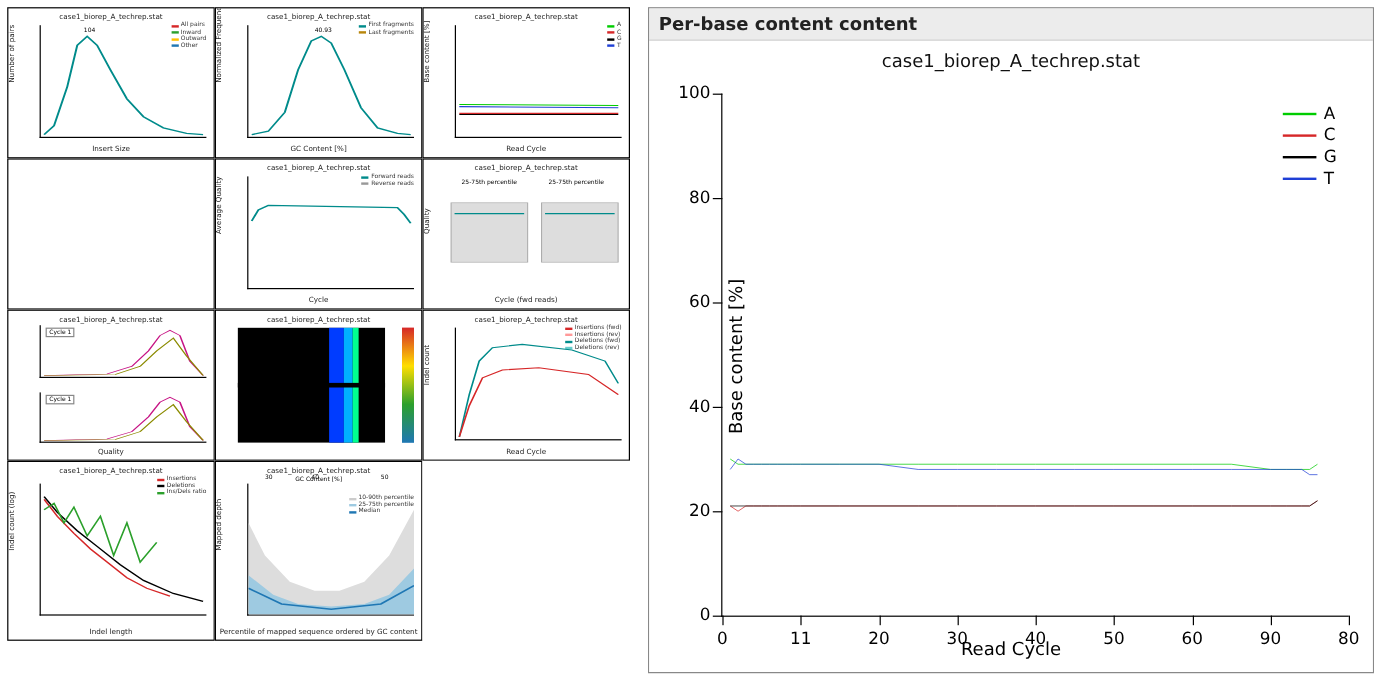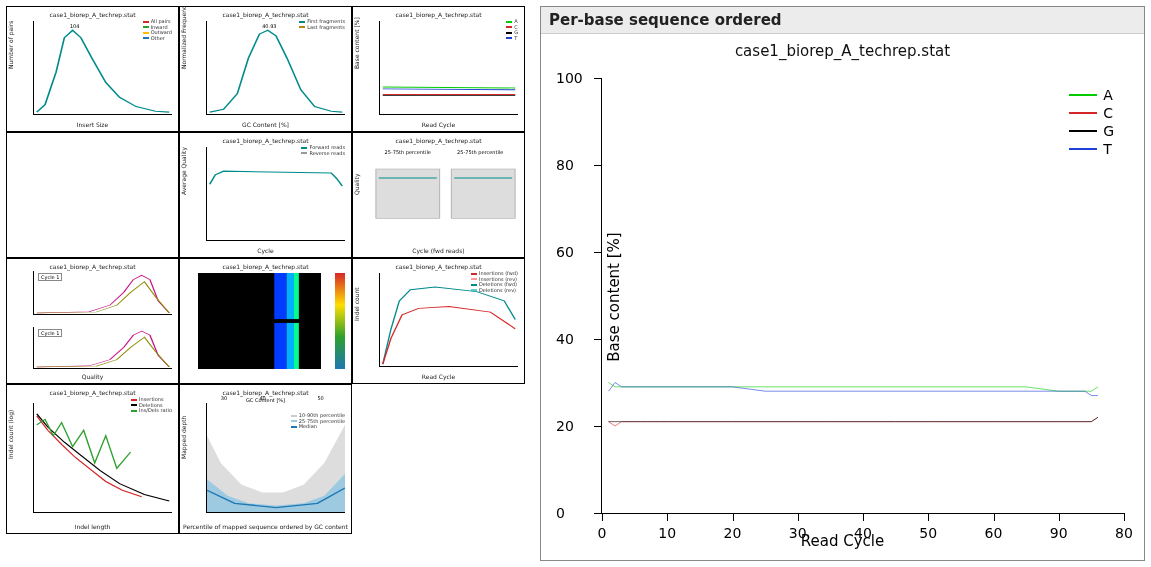--- a/index.html
+++ b/index.html
@@ -117,20 +117,21 @@
   .big-plot .y-tick {
     position: absolute;
     left: -8px;
     width: 8px;
     border-top: 1px solid #000;
   }
   .big-plot .y-tick-lbl {
     position: absolute;
     left: -46px;
     width: 36px;
+    text-align: right;
     font-size: 14px;
     transform: translateY(-50%);
   }
   .big-plot .x-tick {
     position: absolute;
     bottom: -8px;
     height: 8px;
     border-left: 1px solid #000;
   }
   .big-plot .x-tick-lbl {
@@ -418,21 +419,21 @@
       </div>
       <div class="thumb-y">Mapped depth</div>
       <div class="thumb-x">Percentile of mapped sequence ordered by GC content</div>
     </div>
 
     <div class="cell blank last-row" style="border:none"></div>
   </div>
 </div>
 
 <div class="right">
-  <div class="right-header">Per-base sequence ordered</div>
+  <div class="right-header">Per-base content content</div>
   <div class="right-plot-wrap">
     <div class="big-title">case1_biorep_A_techrep.stat</div>
 
     <div class="big-plot" id="big-plot">
       <svg id="big-svg" viewBox="0 0 100 100" preserveAspectRatio="none" style="width:100%;height:100%;display:block">
           <path d="M1.25,70.00 L2.50,71.00 L3.75,71.00 L5.00,71.00 L6.25,71.00 L7.50,71.00 L8.75,71.00 L10.00,71.00 L11.25,71.00 L12.50,71.00 L18.75,71.00 L25.00,71.00 L31.25,71.00 L37.50,71.00 L43.75,71.00 L50.00,71.00 L56.25,71.00 L62.50,71.00 L68.75,71.00 L75.00,71.00 L81.25,71.00 L87.50,72.00 L90.00,72.00 L91.25,72.00 L92.50,72.00 L93.75,72.00 L95.00,71.00" fill="none" stroke="#00cc00" stroke-width="0.6" vector-effect="non-scaling-stroke"></path>
           <path d="M1.25,79.00 L2.50,80.00 L3.75,79.00 L5.00,79.00 L6.25,79.00 L7.50,79.00 L8.75,79.00 L10.00,79.00 L11.25,79.00 L12.50,79.00 L18.75,79.00 L25.00,79.00 L31.25,79.00 L37.50,79.00 L43.75,79.00 L50.00,79.00 L56.25,79.00 L62.50,79.00 L68.75,79.00 L75.00,79.00 L81.25,79.00 L87.50,79.00 L90.00,79.00 L91.25,79.00 L92.50,79.00 L93.75,79.00 L95.00,78.00" fill="none" stroke="#d62728" stroke-width="0.6" vector-effect="non-scaling-stroke"></path>
           <path d="M1.25,79.00 L2.50,79.00 L3.75,79.00 L5.00,79.00 L6.25,79.00 L7.50,79.00 L8.75,79.00 L10.00,79.00 L11.25,79.00 L12.50,79.00 L18.75,79.00 L25.00,79.00 L31.25,79.00 L37.50,79.00 L43.75,79.00 L50.00,79.00 L56.25,79.00 L62.50,79.00 L68.75,79.00 L75.00,79.00 L81.25,79.00 L87.50,79.00 L90.00,79.00 L91.25,79.00 L92.50,79.00 L93.75,79.00 L95.00,78.00" fill="none" stroke="#000000" stroke-width="0.6" vector-effect="non-scaling-stroke"></path>
           <path d="M1.25,72.00 L2.50,70.00 L3.75,71.00 L5.00,71.00 L6.25,71.00 L7.50,71.00 L8.75,71.00 L10.00,71.00 L11.25,71.00 L12.50,71.00 L18.75,71.00 L25.00,71.00 L31.25,72.00 L37.50,72.00 L43.75,72.00 L50.00,72.00 L56.25,72.00 L62.50,72.00 L68.75,72.00 L75.00,72.00 L81.25,72.00 L87.50,72.00 L90.00,72.00 L91.25,72.00 L92.50,72.00 L93.75,73.00 L95.00,73.00" fill="none" stroke="#1f3fd6" stroke-width="0.6" vector-effect="non-scaling-stroke"></path>
         </svg>
@@ -444,21 +445,21 @@
         <div class="y-tick-lbl" style="top: 60%;">40</div>
         <div class="y-tick" style="top: 40%;"></div>
         <div class="y-tick-lbl" style="top: 40%;">60</div>
         <div class="y-tick" style="top: 20%;"></div>
         <div class="y-tick-lbl" style="top: 20%;">80</div>
         <div class="y-tick" style="top: 0%;"></div>
         <div class="y-tick-lbl" style="top: 0%;">100</div>
         <div class="x-tick" style="left: 0%;"></div>
         <div class="x-tick-lbl" style="left: 0%;">0</div>
         <div class="x-tick" style="left: 12.5%;"></div>
-        <div class="x-tick-lbl" style="left: 12.5%;">10</div>
+        <div class="x-tick-lbl" style="left: 12.5%;">11</div>
         <div class="x-tick" style="left: 25%;"></div>
         <div class="x-tick-lbl" style="left: 25%;">20</div>
         <div class="x-tick" style="left: 37.5%;"></div>
         <div class="x-tick-lbl" style="left: 37.5%;">30</div>
         <div class="x-tick" style="left: 50%;"></div>
         <div class="x-tick-lbl" style="left: 50%;">40</div>
         <div class="x-tick" style="left: 62.5%;"></div>
         <div class="x-tick-lbl" style="left: 62.5%;">50</div>
         <div class="x-tick" style="left: 75%;"></div>
         <div class="x-tick-lbl" style="left: 75%;">60</div>

